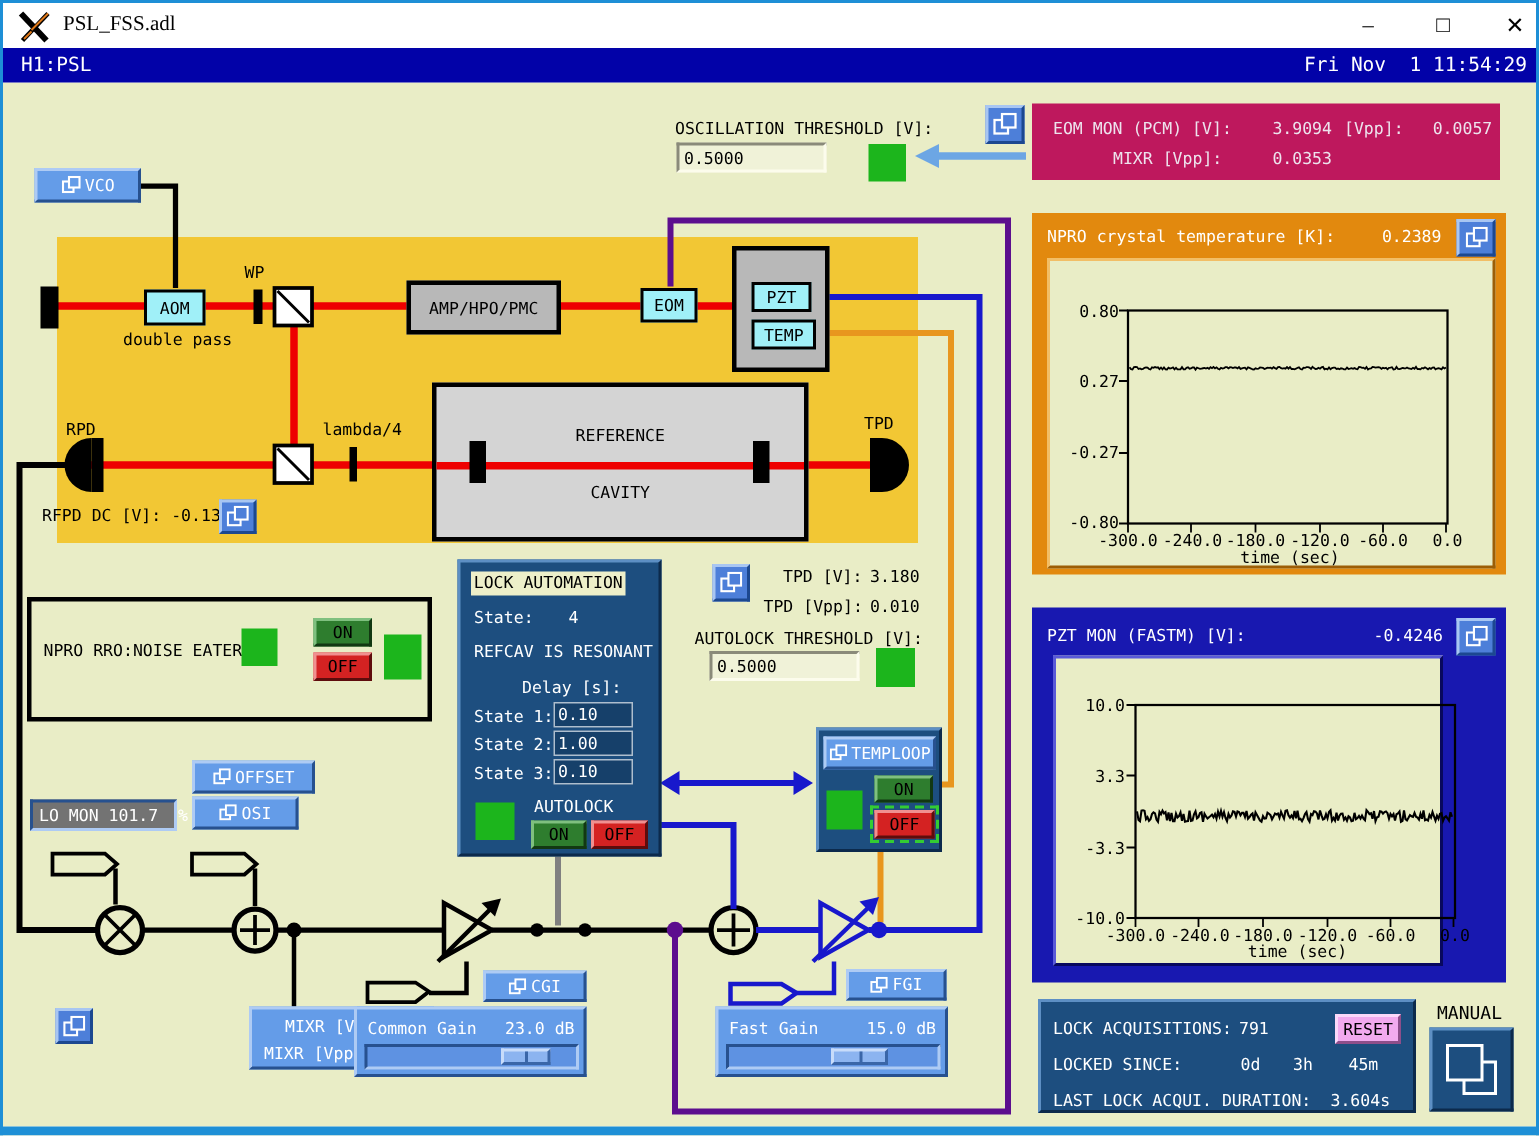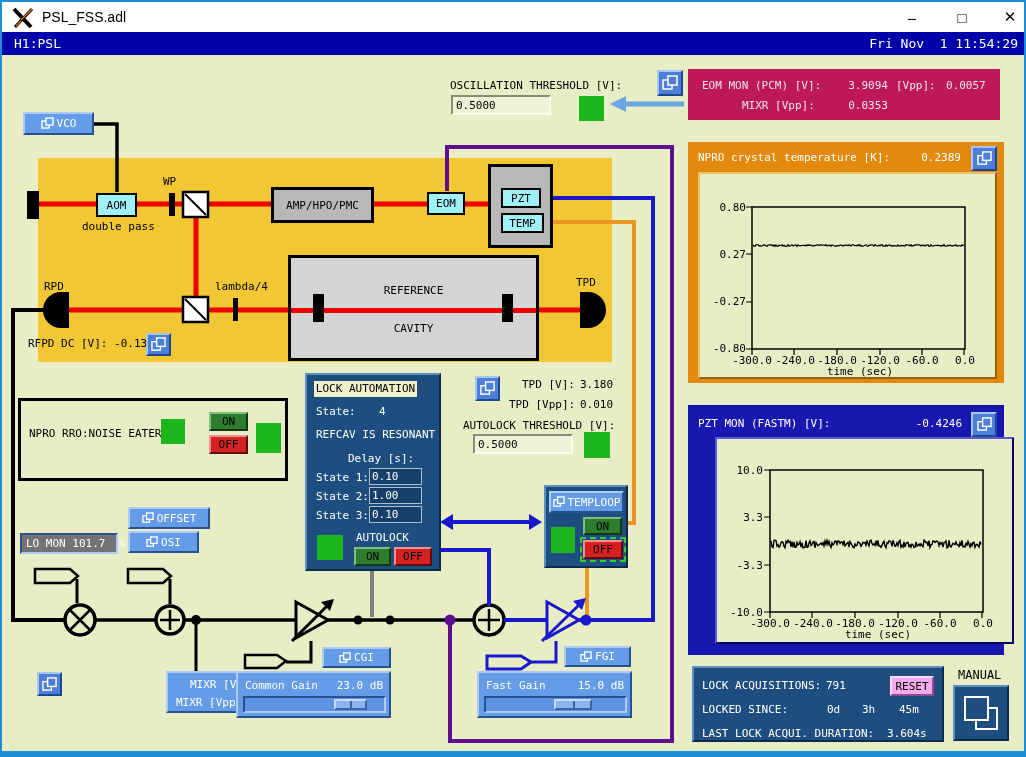--- a/index.html
+++ b/index.html
@@ -1,20 +1,20 @@
 <!DOCTYPE html>
 <html><head>
 <meta charset="utf-8">
 <style>
   html,body{margin:0;padding:0;}
   body{width:1026px;height:757px;position:relative;overflow:hidden;background:#fff;
        font-family:"DejaVu Sans Mono",monospace;}
   .abs{position:absolute;}
   .mono{font-family:"DejaVu Sans Mono",monospace;}
-  .sans{font-family:Liberation Sans, sans-serif;}
+  .sans{font-family:Liberation Serif, serif;}
   .fs11{font-size:11px;line-height:13px;}
   .fs12{font-size:12px;line-height:14px;}
   .fs13{font-size:13px;line-height:15px;}
   .white{color:#fff;}
   .pre{white-space:pre;}
   .bg-main{background:#E9EDC6;}
   .orange-zone{background:#F2C734;}
   .navy{background:#1D4E7F;border:2px solid;border-color:#5D8FC4 #0C2A4C #0C2A4C #5D8FC4;box-sizing:border-box;}
   .btn-blue{background:#649CE8;border:2px solid;border-color:#AECBF4 #27518F #27518F #AECBF4;
             box-sizing:border-box;color:#fff;display:flex;align-items:center;justify-content:center;gap:3px;cursor:pointer;}
@@ -172,21 +172,21 @@
   <svg width="16" height="16" viewBox="0 0 16 16">
       <rect x="1" y="5" width="9" height="9" fill="none" stroke="#fff" stroke-width="1.5"></rect>
       <rect x="6" y="1" width="9" height="9" fill="#4D7FD9" stroke="#fff" stroke-width="1.5"></rect>
     </svg>
 </div>
 
 <div class="abs" style="left:688px;top:69px;width:312px;height:51px;background:#be185d;z-index:10">
   <span class="abs mono fs11" style="left:14px;top:10px;color:#EDE3ED">EOM MON (PCM) [V]:</span>
   <span class="abs mono fs11" style="left:142px;top:10px;width:58px;text-align:right;color:#EDE3ED">3.9094</span>
   <span class="abs mono fs11" style="left:208px;top:10px;color:#EDE3ED">[Vpp]:</span>
-  <span class="abs mono fs11" style="left:258px;top:10px;width:58px;text-align:left;color:#EDE3ED">0.0057</span>
+  <span class="abs mono fs11" style="left:258px;top:10px;width:58px;text-align:center;color:#EDE3ED">0.0057</span>
   <span class="abs mono fs11" style="left:54px;top:30px;color:#EDE3ED">MIXR [Vpp]:</span>
   <span class="abs mono fs11" style="left:142px;top:30px;width:58px;text-align:right;color:#EDE3ED">0.0353</span>
 </div>
 
 <div class="abs btn-blue mono fs11" style="left:23px;top:112px;width:71px;height:23px;z-index:10">
   <svg width="13" height="13" viewBox="0 0 13 13">
       <rect x="1" y="4" width="7" height="7" fill="none" stroke="#fff" stroke-width="1.4"></rect>
       <rect x="5" y="1" width="7" height="7" fill="#649CE8" stroke="#fff" stroke-width="1.4"></rect>
     </svg>
   <span>VCO</span>
@@ -392,21 +392,21 @@
 
 <div class="abs" style="left:688px;top:405px;width:316px;height:250px;background:#1818B0;z-index:10">
   <span class="abs mono fs11 white" style="left:10px;top:12px">PZT MON (FASTM) [V]:</span>
   <span class="abs mono fs11 white" style="left:222px;top:12px;width:52px;text-align:right">-0.4246</span>
   <div class="abs rdbtn" style="left:283px;top:7px;width:26px;height:25px">
     <svg width="15" height="15" viewBox="0 0 16 16">
         <rect x="1" y="5" width="9" height="9" fill="none" stroke="#fff" stroke-width="1.5"></rect>
         <rect x="6" y="1" width="9" height="9" fill="#4D7FD9" stroke="#fff" stroke-width="1.5"></rect>
       </svg>
   </div>
-  <div class="abs chart-inner" style="left:27px;top:32px;width:299px;height:207px;border:2px solid;border-color:#5A5AD8 #08085E #08085E #5A5AD8">
+  <div class="abs chart-inner" style="left:14px;top:32px;width:260px;height:207px;border:2px solid;border-color:#5A5AD8 #08085E #08085E #5A5AD8">
     <svg class="abs" width="295" height="203" style="left:0;top:0">
       <rect x="53" y="31" width="213" height="142" fill="none" stroke="#000" stroke-width="1.5"></rect>
       <path d="M47,31 H53 M47,78 H53 M47,126 H53 M47,173 H53" stroke="#000" stroke-width="1.2"></path>
       <path d="M53,173 V179 M95,173 V179 M138,173 V179 M181,173 V179 M223,173 V179 M265,173 V179" stroke="#000" stroke-width="1.2"></path>
       <g>
           <polyline points="54,101.9 55,107.6 56,108.5 57,101.4 58,101.2 59,101.5 60,107.1 61,105.7 62,108.2 63,107.2 64,103.7 65,102.6 66,103.2 67,107.3 68,108.8 69,102.3 70,103.8 71,101.4 72,103.2 73,102.4 74,107.9 75,102.7 76,108.3 77,103.0 78,108.4 79,108.4 80,103.5 81,106.0 82,105.1 83,102.7 84,108.2 85,103.7 86,108.8 87,108.5 88,108.4 89,101.5 90,108.3 91,108.0 92,103.9 93,101.9 94,106.5 95,105.7 96,103.0 97,102.5 98,108.9 99,103.5 100,105.3 101,106.7 102,105.8 103,105.0 104,104.1 105,105.8 106,103.7 107,106.8 108,102.1 109,105.3 110,101.6 111,105.5 112,102.5 113,106.3 114,108.5 115,103.7 116,106.0 117,104.7 118,101.9 119,102.2 120,105.4 121,101.9 122,102.3 123,104.5 124,102.9 125,102.9 126,105.6 127,101.7 128,106.8 129,105.7 130,104.2 131,103.3 132,108.1 133,102.5 134,104.3 135,106.1 136,108.0 137,108.8 138,105.1 139,106.7 140,106.5 141,102.8 142,103.5 143,104.4 144,107.3 145,105.4 146,103.3 147,104.0 148,103.4 149,106.1 150,102.2 151,104.6 152,106.7 153,101.5 154,101.2 155,104.5 156,106.1 157,104.7 158,106.4 159,101.7 160,106.6 161,101.5 162,107.2 163,106.9 164,108.4 165,106.4 166,103.7 167,102.3 168,107.1 169,108.8 170,103.7 171,104.4 172,101.8 173,102.1 174,103.3 175,107.3 176,101.3 177,104.6 178,107.3 179,106.8 180,103.8 181,106.6 182,102.4 183,101.3 184,108.1 185,106.3 186,108.0 187,102.8 188,108.0 189,104.8 190,103.5 191,103.4 192,107.5 193,106.0 194,108.1 195,105.2 196,106.0 197,108.4 198,108.1 199,102.9 200,107.1 201,106.4 202,105.0 203,106.7 204,104.7 205,106.7 206,107.8 207,101.1 208,102.2 209,103.7 210,103.2 211,106.8 212,101.7 213,108.4 214,105.8 215,105.4 216,101.8 217,102.1 218,103.4 219,102.4 220,102.0 221,103.1 222,106.8 223,103.6 224,105.2 225,103.7 226,108.0 227,103.8 228,103.3 229,102.0 230,108.9 231,108.3 232,101.3 233,107.1 234,107.9 235,106.2 236,104.4 237,105.2 238,105.6 239,103.0 240,105.5 241,106.1 242,107.4 243,103.6 244,106.8 245,101.3 246,107.8 247,107.3 248,108.0 249,104.3 250,106.0 251,102.4 252,105.3 253,108.1 254,104.8 255,106.9 256,103.5 257,103.1 258,108.3 259,105.9 260,105.2 261,106.5 262,108.1 263,102.5 264,105.5" fill="none" stroke="#000" stroke-width="1.4"></polyline>
         </g>
     </svg>
     <div class="abs mono fs11" style="left:8px;top:25px;width:38px;text-align:right;color:#000">10.0</div>
     <div class="abs mono fs11" style="left:8px;top:72px;width:38px;text-align:right;color:#000">3.3</div>

